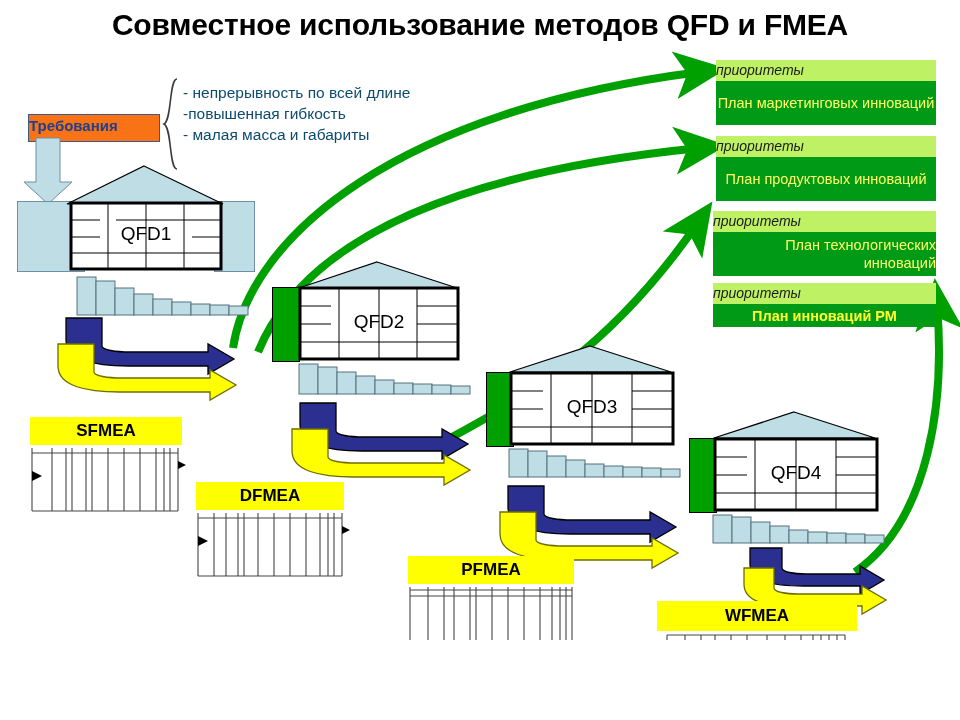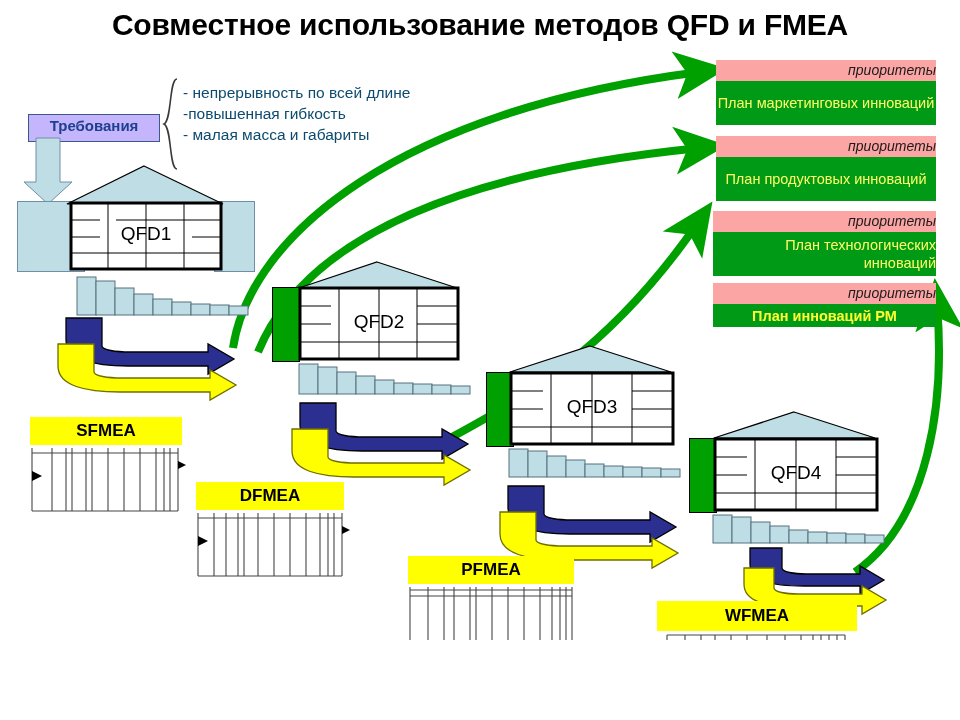--- a/index.html
+++ b/index.html
@@ -26,26 +26,26 @@
     text-align: center;
     font-size: 30px;
     font-weight: bold;
     color: #000000;
     letter-spacing: -0.2px;
     font-family: "Liberation Sans", sans-serif;
   }
 
   
   .req-box {
-    background: #c4b5fd;
+    background: #f97316;
     border: 1px solid #3a5a8a;
     color: #1f3f8f;
     font-weight: bold;
     font-size: 15px;
-    text-align: center;
+    text-align: left;
     line-height: 22px;
   }
   .req-list {
     font-size: 15.5px;
     color: #0c4a6e;
     line-height: 21px;
     white-space: pre-line;
   }
 
   
@@ -61,25 +61,25 @@
   }
   .fmea-sub {
     font-size: 14px;
     color: #222;
     text-align: center;
     line-height: 17px;
   }
 
   
   .plan-head {
-    background: #fca5a5;
+    background: #bef264;
     color: #1a1a1a;
     font-style: italic;
     font-size: 14px;
-    text-align: right;
+    text-align: left;
     line-height: 20px;
     font-weight: 500;
   }
   .plan-body {
     background: #009a16;
     color: #ffff66;
     font-size: 14.5px;
     text-align: right;
     display: flex;
     align-items: center;

